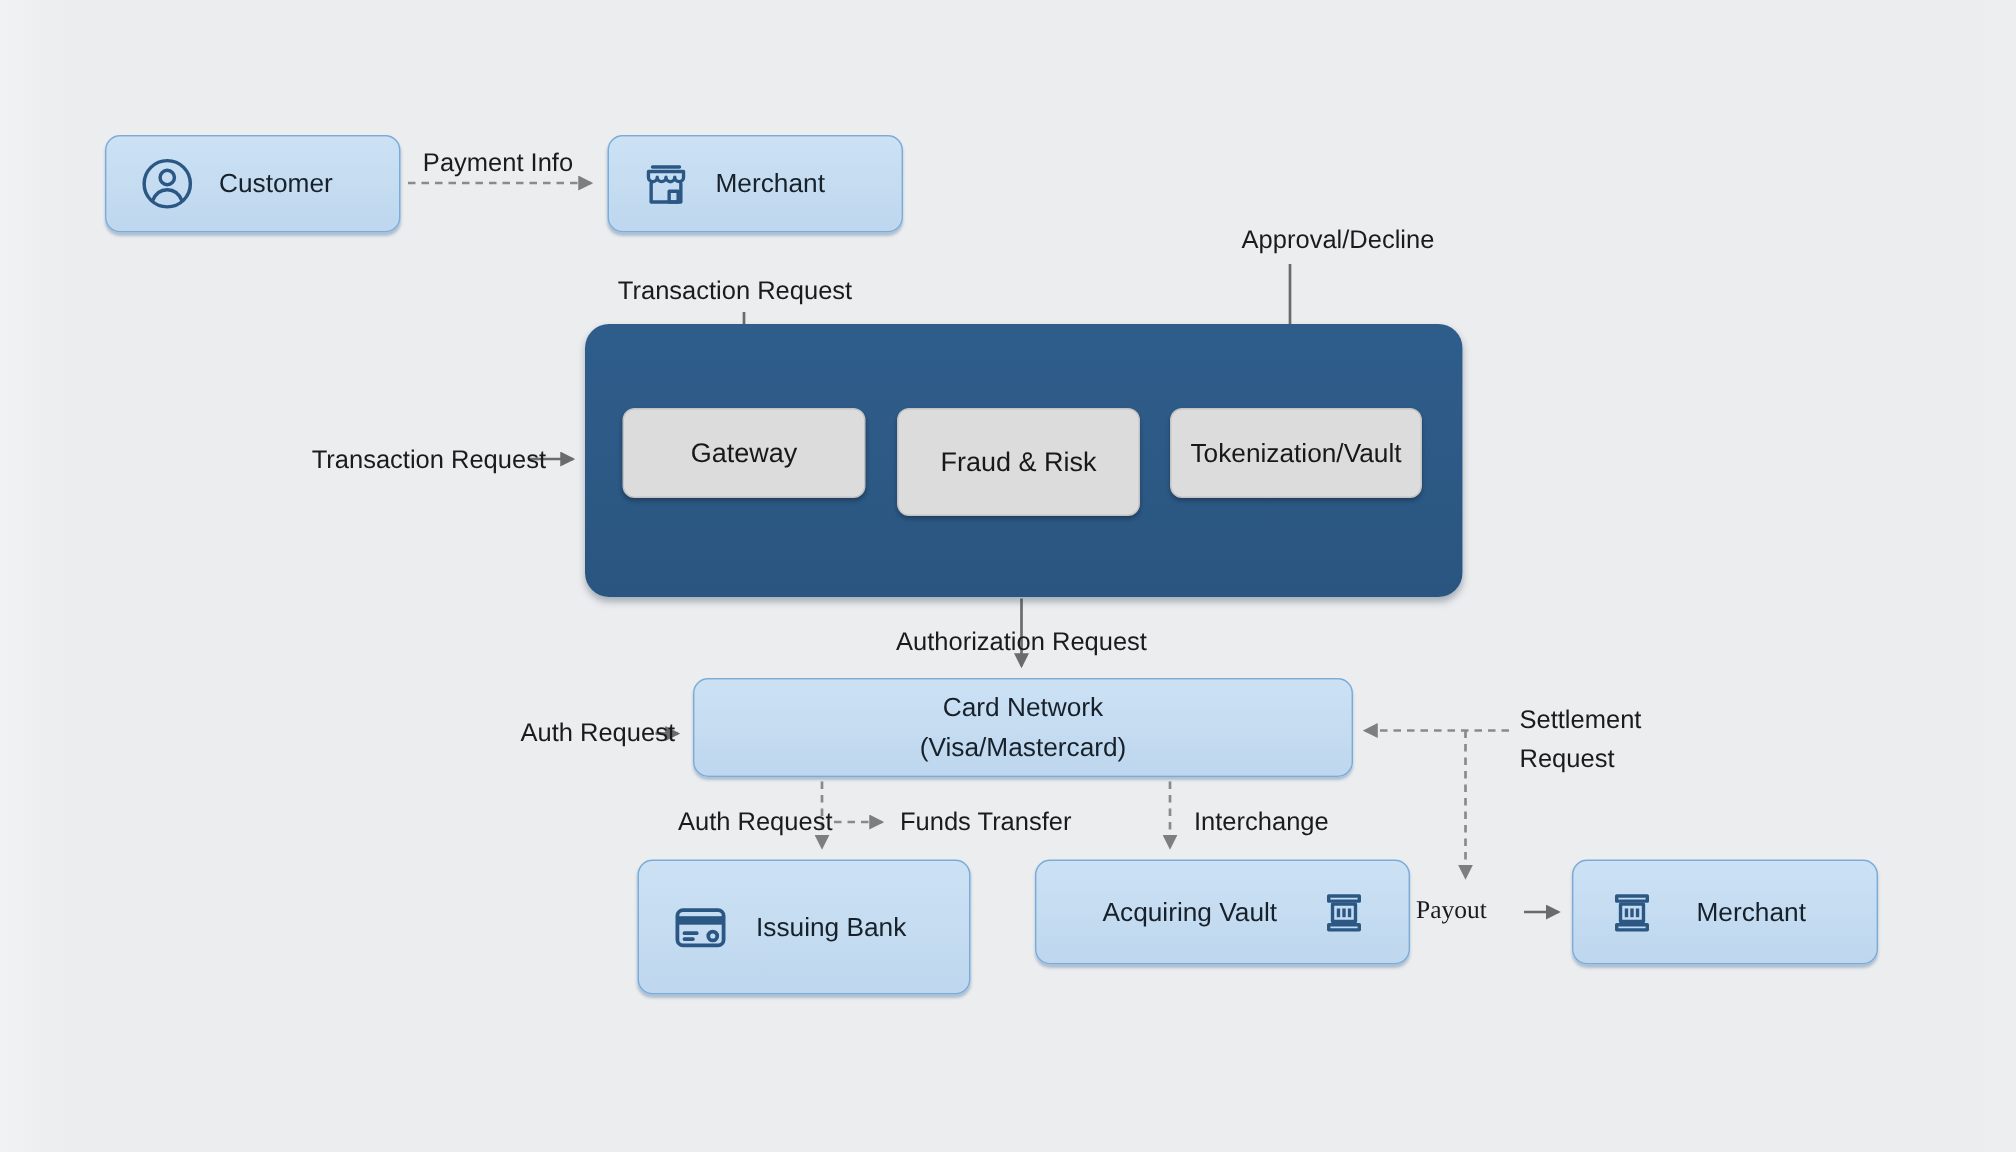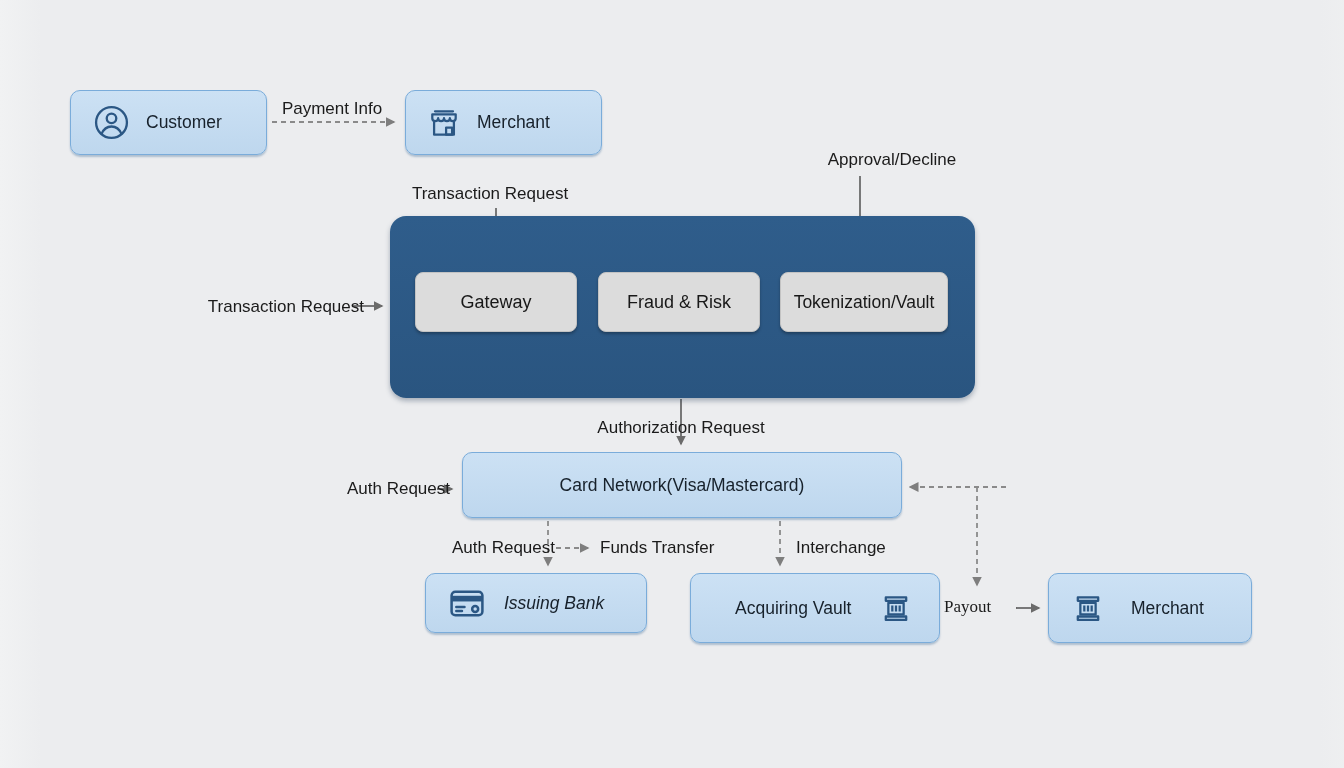--- a/index.html
+++ b/index.html
@@ -58,21 +58,21 @@
   .flow-label{
     position:absolute;
     color:#1b1b1b;
     font-size:17px;
     white-space:nowrap;
     line-height:20px;
   }
   .flow-label.center{transform:translateX(-50%);}
   .flow-label.wrap{white-space:normal;line-height:26px;}
   #edges{position:absolute;left:0;top:0;pointer-events:none;}
-  #cardnet{justify-content:center;line-height:27px;}
+  #cardnet{flex-direction:column;justify-content:center;line-height:27px;}
 </style>
 </head>
 <body>
 
 <div id="canvas">
 
   <svg id="edges" width="1344" height="768" viewBox="0 0 1344 768">
     <defs>
       <marker id="ah-gray" viewBox="0 0 10 10" refX="8.5" refY="5" markerWidth="10" markerHeight="10" markerUnits="userSpaceOnUse" orient="auto-start-reverse">
         <path d="M0,0 L10,5 L0,10 z" fill="#6b6b6b"></path>
@@ -137,33 +137,33 @@
       </svg>
     </span>
     <span class="lbl">Merchant</span>
   </div>
 
   <div id="processor"></div>
 
   <div class="subnode" style="left:415px;top:272px;width:162px;height:60px;align-items:center;">
     <span>Gateway</span>
   </div>
-  <div class="subnode" style="left:598px;top:272px;width:162px;height:60px;">
+  <div class="subnode" style="left:598px;top:272px;width:162px;height:72px;">
     <span>Fraud &amp; Risk</span>
   </div>
   <div class="subnode" style="left:780px;top:272px;width:168px;height:60px;font-size:17.5px;">
     <span>Tokenization/Vault</span>
   </div>
 
   <div class="node" id="cardnet" style="left:462px;top:452px;width:440px;height:66px;">
     <span class="lbl">Card Network</span>
     <span class="lbl">(Visa/Mastercard)</span>
   </div>
 
-  <div class="node" style="left:425px;top:573px;width:222px;height:60px;padding-left:22px;gap:18px;font-style:italic;">
+  <div class="node" style="left:425px;top:573px;width:222px;height:90px;padding-left:22px;gap:18px;">
     <span class="icon">
       <svg width="38" height="33" viewBox="0 0 24 21" fill="none" stroke="#2b5784" stroke-width="1.6" stroke-linecap="round">
         <rect x="2.2" y="3" width="19.6" height="15" rx="2.4"></rect>
         <rect x="2.2" y="5.6" width="19.6" height="3.6" fill="#2b5784" stroke="none"></rect>
         <path d="M5.2 12.8 h5.2 M5.2 15.3 h3.6"></path>
         <circle cx="17.2" cy="14" r="1.9"></circle>
       </svg>
     </span>
     <span class="lbl">Issuing Bank</span>
   </div>
@@ -197,20 +197,21 @@
   <div class="flow-label center" style="left:490px;top:184px;">Transaction Request</div>
 
   <div class="flow-label center" style="left:892px;top:150px;">Approval/Decline</div>
 
   <div class="flow-label" style="right:997px;top:297px;">Transaction Request</div>
 
   <div class="flow-label center" style="left:681px;top:418px;">Authorization Request</div>
 
   <div class="flow-label" style="right:911px;top:479px;">Auth Request</div>
 
+  <div class="flow-label wrap" style="left:1013px;top:467px;width:104px;">Settlement Request</div>
 
   <div class="flow-label" style="right:806px;top:538px;">Auth Request</div>
 
   <div class="flow-label" style="left:600px;top:538px;">Funds Transfer</div>
 
   <div class="flow-label" style="left:796px;top:538px;">Interchange</div>
 
   <div class="flow-label" style="left:944px;top:597px;font-family:Liberation Serif, serif;">Payout</div>
 
 </div>

